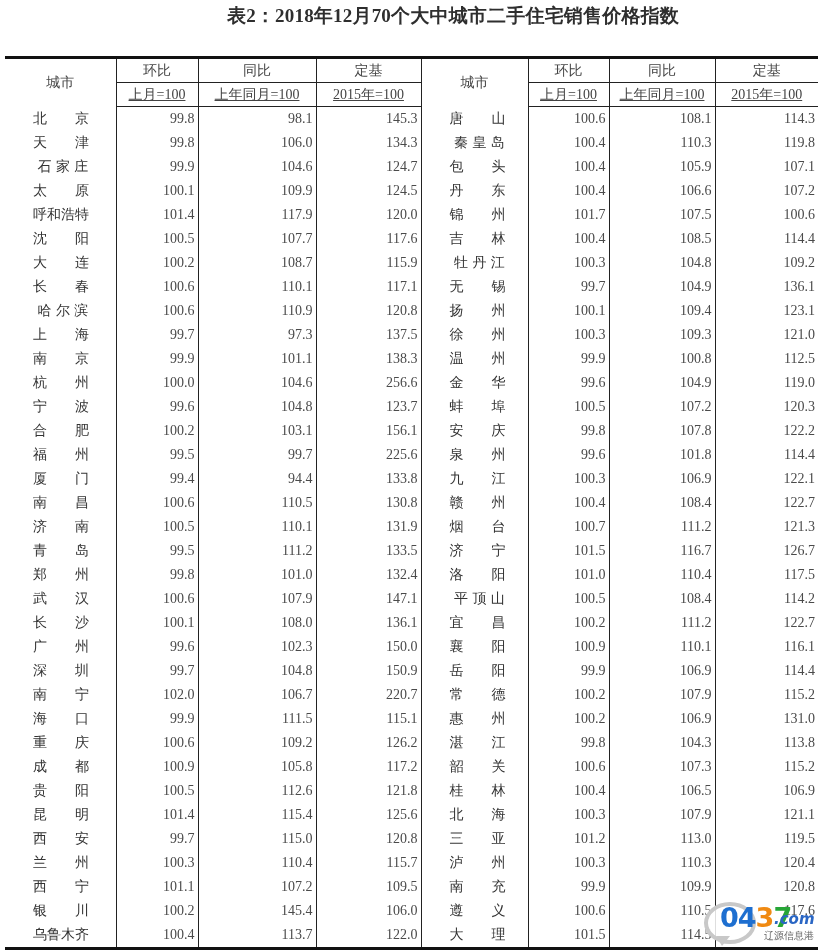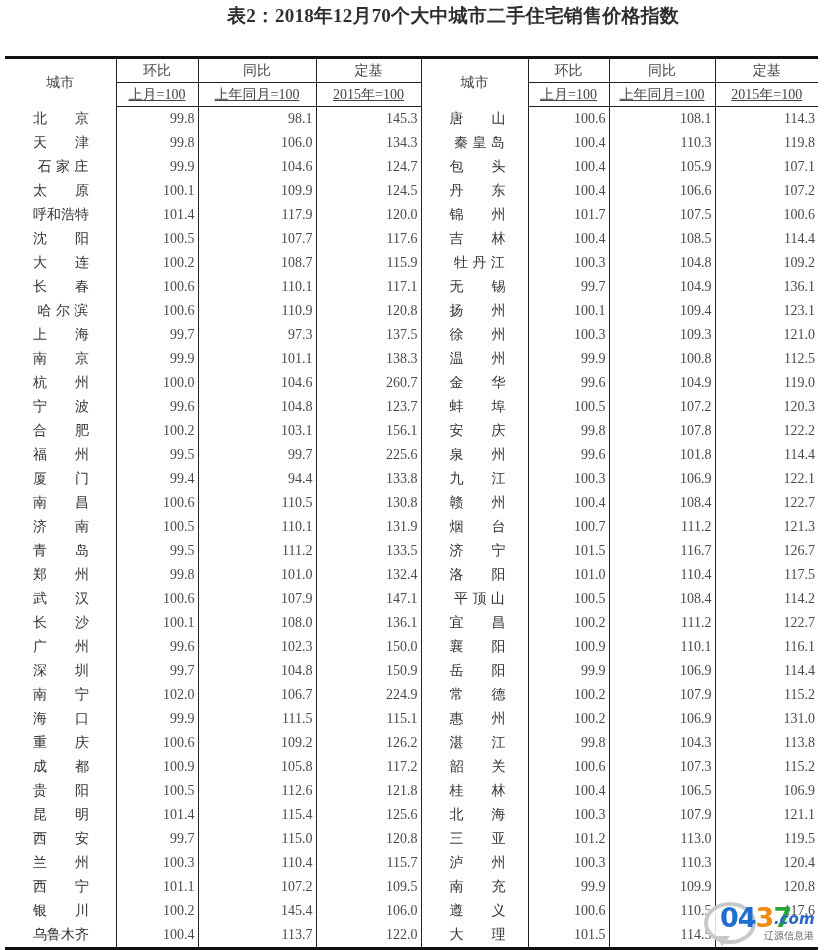--- a/index.html
+++ b/index.html
@@ -180,21 +180,21 @@
         <td class="num b-r">138.3</td>
         <td class="city b-r">温　　州</td>
         <td class="num b-r">99.9</td>
         <td class="num b-r">100.8</td>
         <td class="num">112.5</td>
       </tr>
       <tr>
         <td class="city b-r">杭　　州</td>
         <td class="num b-r">100.0</td>
         <td class="num b-r">104.6</td>
-        <td class="num b-r">260.7</td>
+        <td class="num b-r">256.6</td>
         <td class="city b-r">金　　华</td>
         <td class="num b-r">99.6</td>
         <td class="num b-r">104.9</td>
         <td class="num">119.0</td>
       </tr>
       <tr>
         <td class="city b-r">宁　　波</td>
         <td class="num b-r">99.6</td>
         <td class="num b-r">104.8</td>
         <td class="num b-r">123.7</td>
@@ -310,21 +310,21 @@
         <td class="num b-r">150.9</td>
         <td class="city b-r">岳　　阳</td>
         <td class="num b-r">99.9</td>
         <td class="num b-r">106.9</td>
         <td class="num">114.4</td>
       </tr>
       <tr>
         <td class="city b-r">南　　宁</td>
         <td class="num b-r">102.0</td>
         <td class="num b-r">106.7</td>
-        <td class="num b-r">224.9</td>
+        <td class="num b-r">220.7</td>
         <td class="city b-r">常　　德</td>
         <td class="num b-r">100.2</td>
         <td class="num b-r">107.9</td>
         <td class="num">115.2</td>
       </tr>
       <tr>
         <td class="city b-r">海　　口</td>
         <td class="num b-r">99.9</td>
         <td class="num b-r">111.5</td>
         <td class="num b-r">115.1</td>

